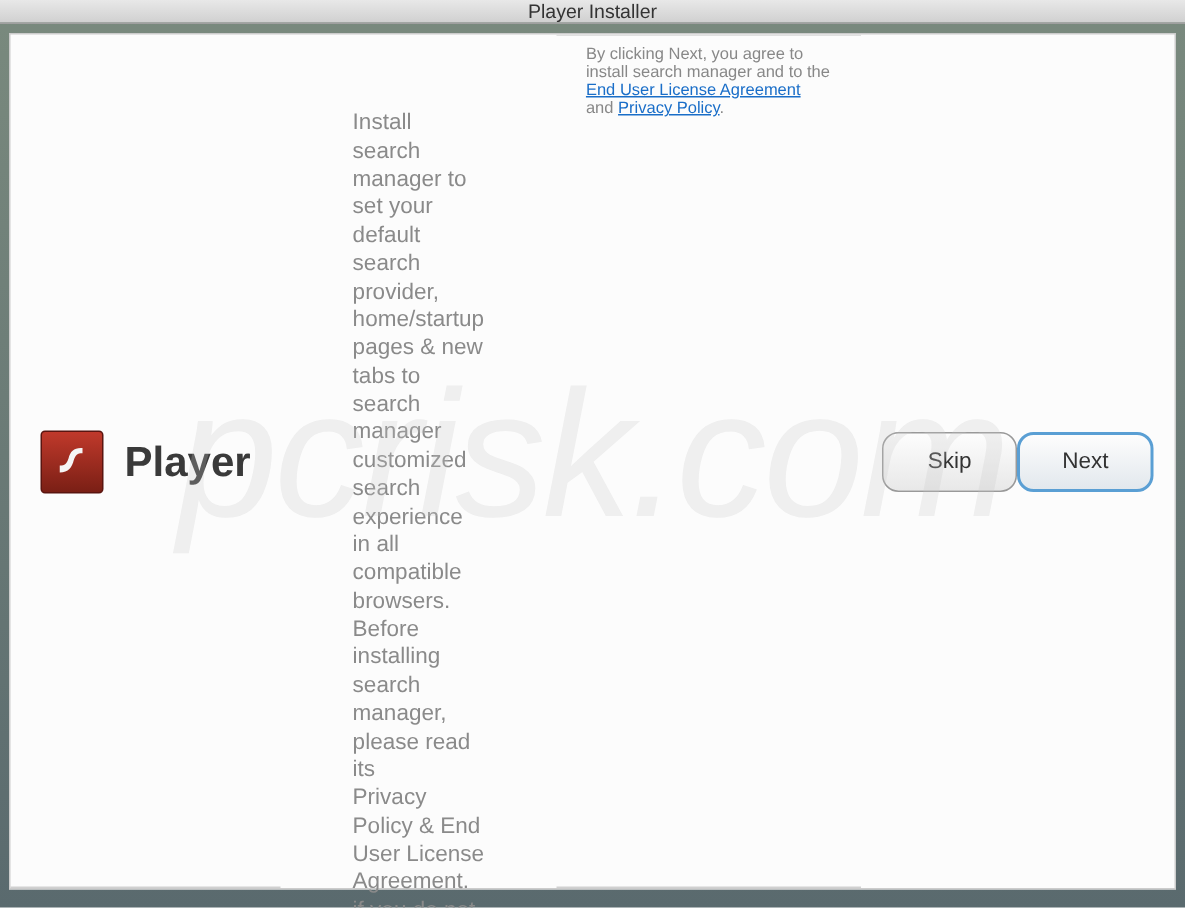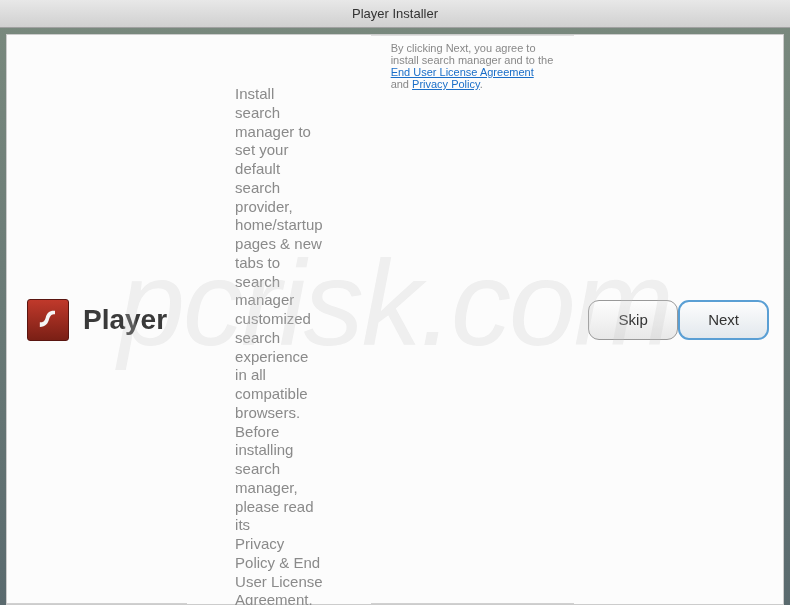--- a/index.html
+++ b/index.html
@@ -23,21 +23,21 @@
       font-size: 120px;
       color: rgba(200, 200, 200, 0.25);
       font-weight: 300;
       letter-spacing: -2px;
       z-index: 100;
       pointer-events: none;
       white-space: nowrap;
       font-style: italic;
     }
     .titlebar {
-      height: 28px;
+      height: 16px;
       background: linear-gradient(to bottom, #e8e8e8 0%, #d0d0d0 100%);
       border-bottom: 1px solid #a0a0a0;
       display: flex;
       align-items: center;
       justify-content: center;
       font-size: 13px;
       color: #333;
       position: relative;
     }
     .main-window {

